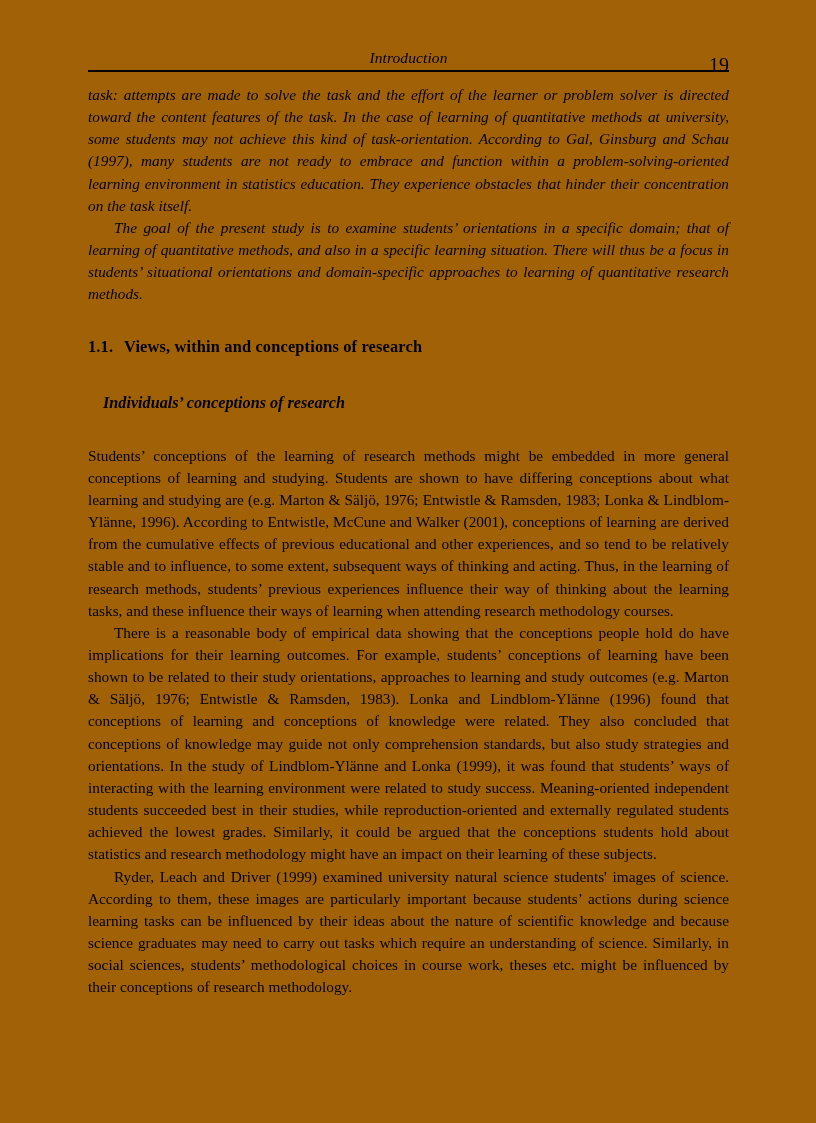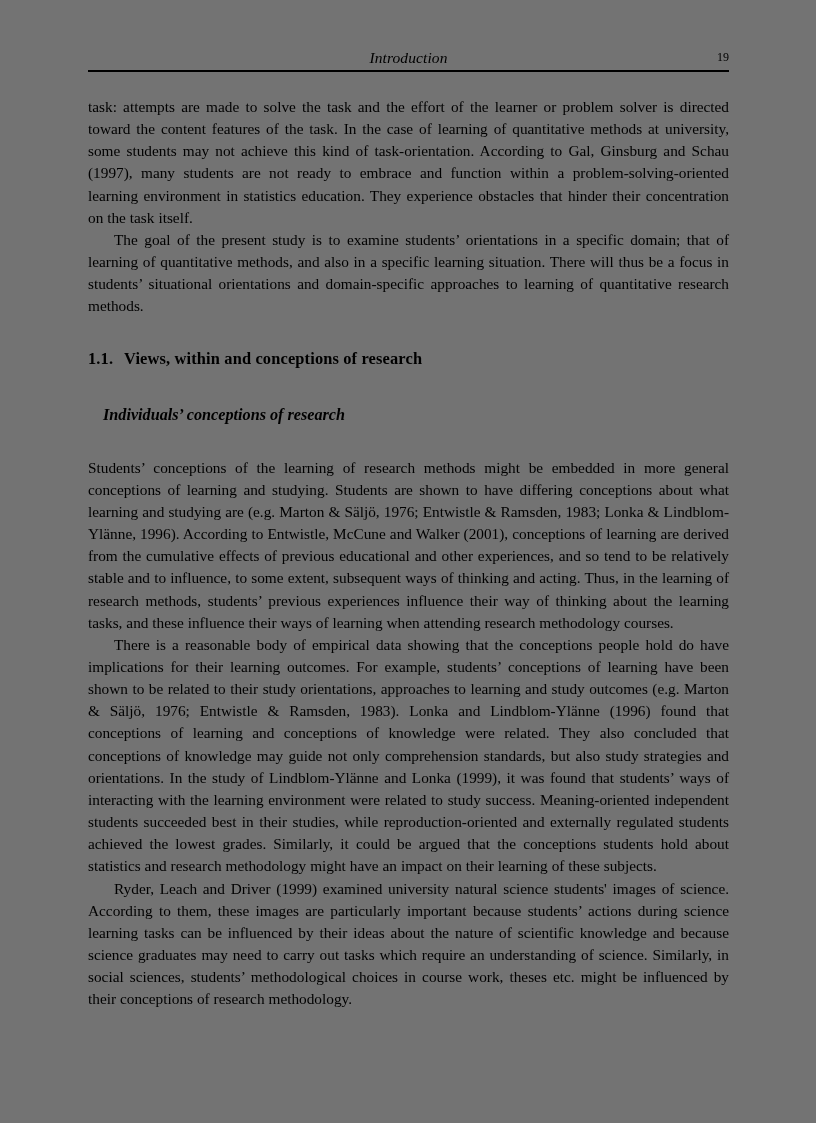--- a/index.html
+++ b/index.html
@@ -8,21 +8,21 @@
     background: #ffffff;
   }
   body {
     font-family: "Liberation Serif", "DejaVu Serif", serif;
     color: #000000;
   }
   .page {
     position: relative;
     width: 816px;
     height: 1123px;
-    background: #737373;
+    background: #a16207;
     overflow: hidden;
     box-sizing: border-box;
   }
   .content {
     position: absolute;
     left: 88px;
     top: 48px;
     width: 641px;
   }
   
@@ -38,35 +38,36 @@
     top: 0;
     text-align: center;
     font-style: italic;
     font-size: 15.5px;
     line-height: 19px;
     letter-spacing: 0.1px;
   }
   .runhead-pageno {
     position: absolute;
     right: 0;
-    top: 0;
-    font-size: 12px;
+    top: 8px;
+    font-size: 20px;
     line-height: 19px;
   }
   .runhead-rule {
     position: absolute;
     left: 0;
     top: 22px;
     width: 100%;
     height: 1.6px;
     background: #000000;
   }
   
   .body-block {
-    margin-top: 26px;
+    margin-top: 14px;
+    font-style: italic;
   }
   p.para {
     margin: 0;
     font-size: 15.3px;
     line-height: 22.15px;
     text-align: justify;
     text-justify: inter-word;
     word-spacing: 0.1px;
     hyphens: none;
   }

